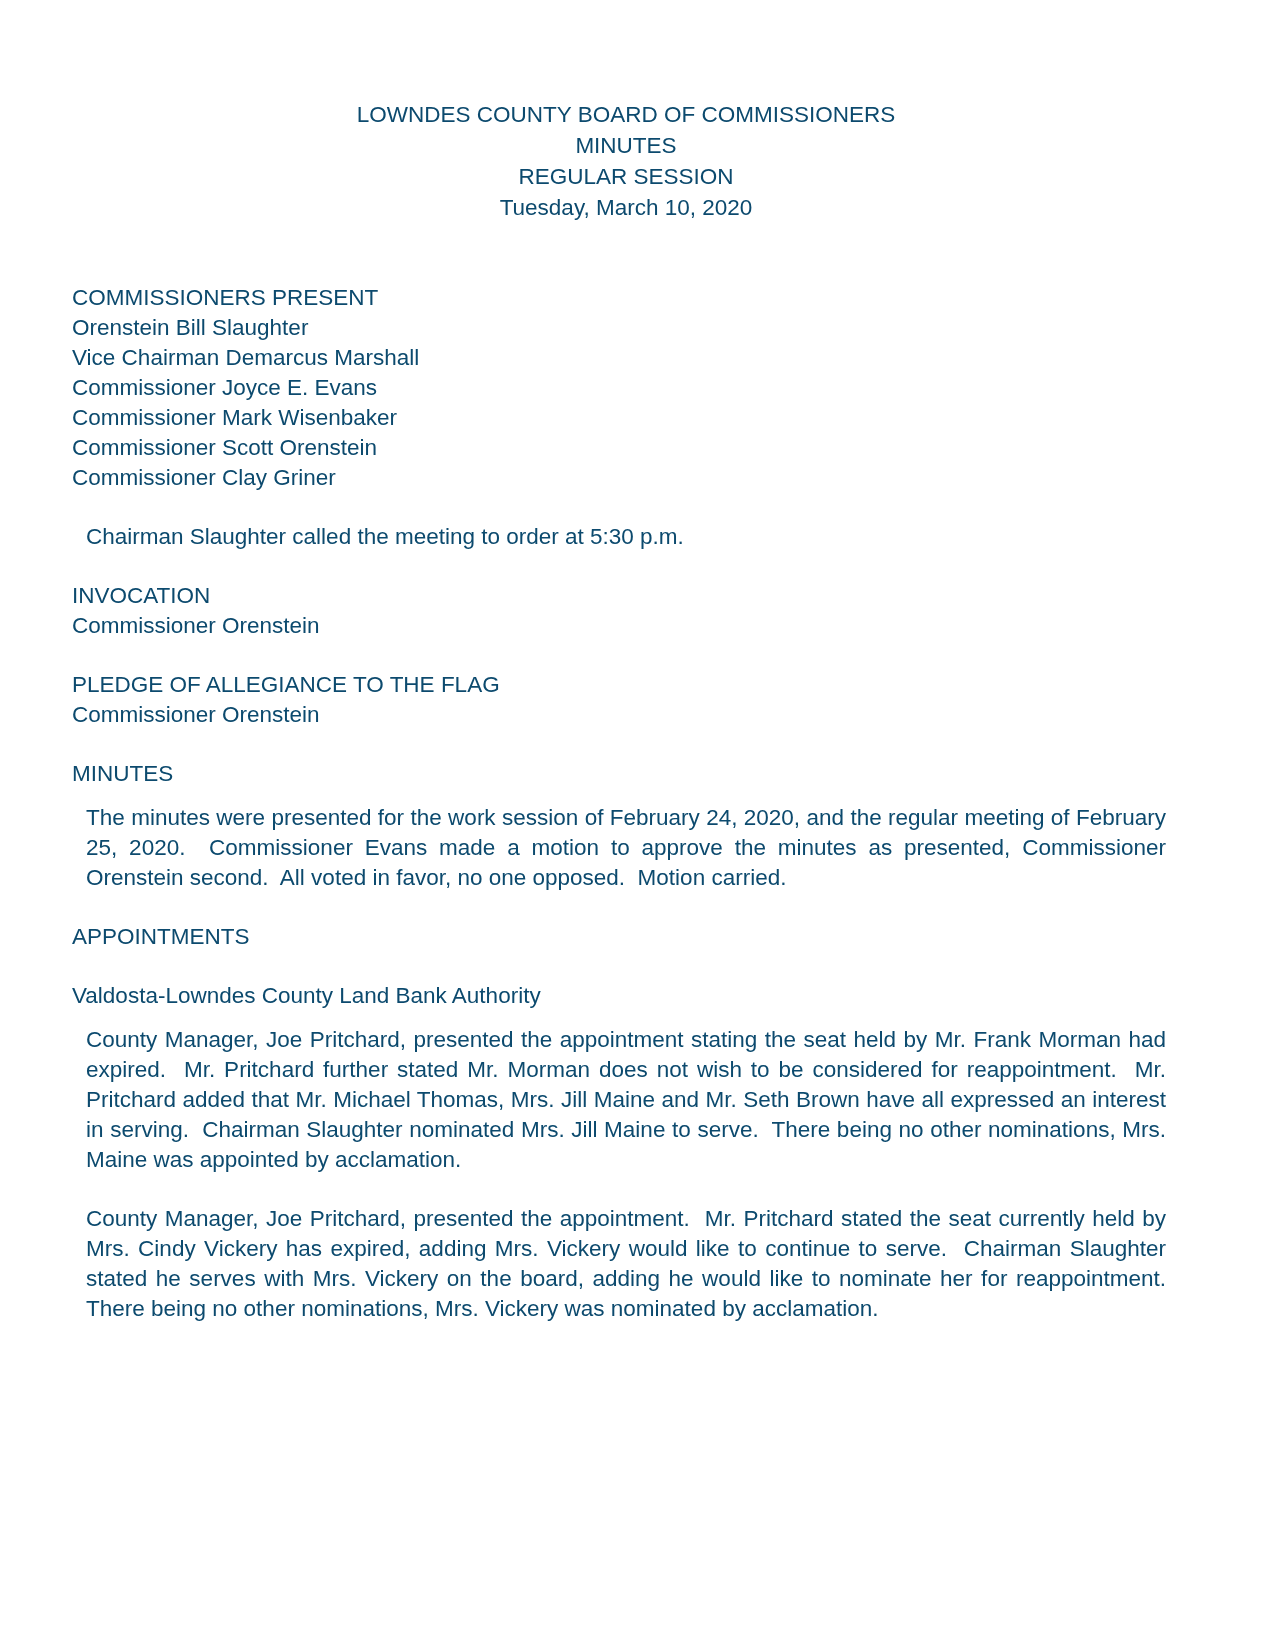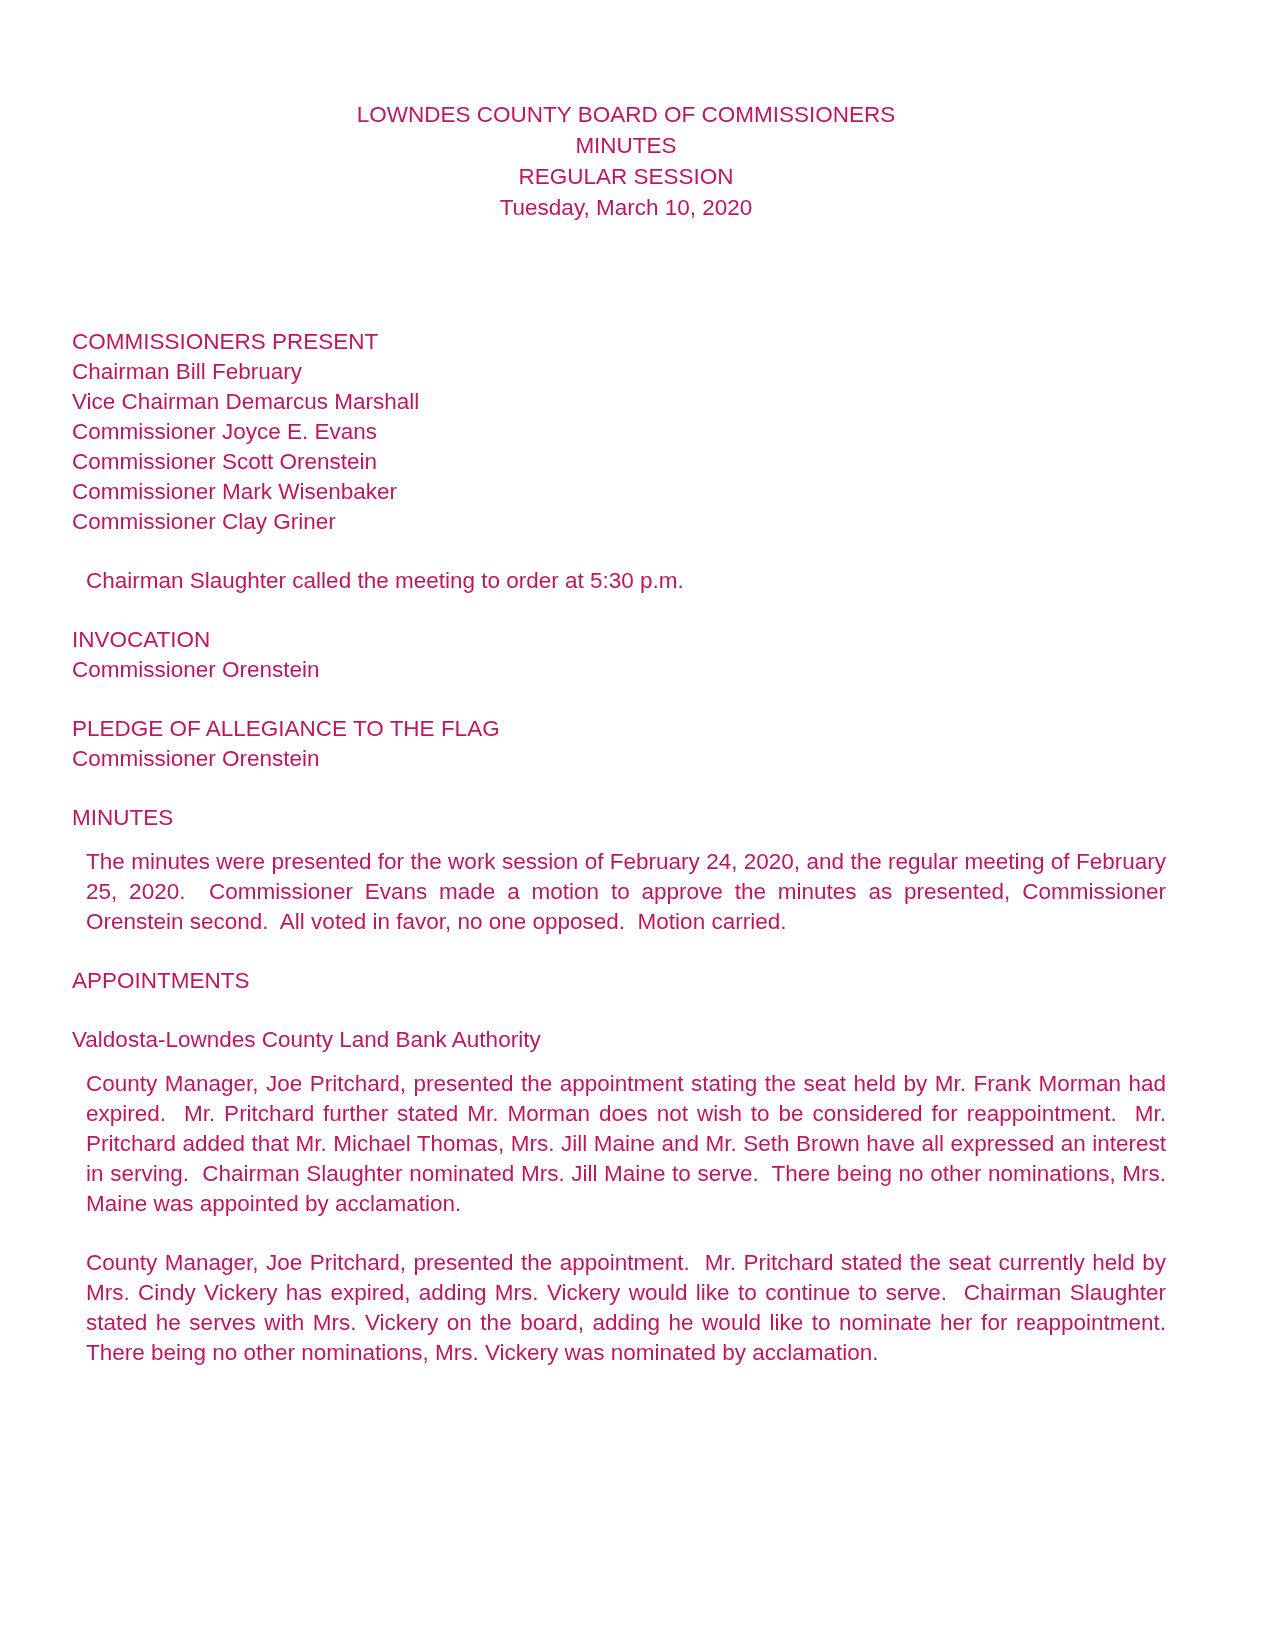--- a/index.html
+++ b/index.html
@@ -11,32 +11,32 @@
     position: relative;
     width: 1275px;
     height: 1651px;
     box-sizing: border-box;
     padding: 99px 95px 0 72px;
     background: #ffffff;
     overflow: hidden;
     font-family: "Liberation Sans", "DejaVu Sans", sans-serif;
     font-size: 22.5px;
     line-height: 30px;
-    color: #be185d;
+    color: #0c4a6e;
     -webkit-font-smoothing: antialiased;
   }
   .doc-header {
     text-align: center;
     line-height: 31px;
   }
   .block {
     margin-top: 29px;
   }
   .m-list {
-    margin-top: 104px;
+    margin-top: 60px;
   }
   .bold {
     font-weight: normal;
   }
   p {
     margin: 14px;
   }
   .para {
     text-align: justify;
     white-space: pre-wrap;
@@ -52,25 +52,25 @@
 
   <header class="doc-header">
     <div class="hline">LOWNDES COUNTY BOARD OF COMMISSIONERS</div>
     <div class="hline">MINUTES</div>
     <div class="hline">REGULAR SESSION</div>
     <div class="hline">Tuesday, March 10, 2020</div>
   </header>
 
   <section class="m-list">
     <div class="line">COMMISSIONERS PRESENT</div>
-    <div class="line">Chairman Bill February</div>
+    <div class="line">Orenstein Bill Slaughter</div>
     <div class="line">Vice Chairman Demarcus Marshall</div>
     <div class="line">Commissioner Joyce E. Evans</div>
+    <div class="line">Commissioner Mark Wisenbaker</div>
     <div class="line">Commissioner Scott Orenstein</div>
-    <div class="line">Commissioner Mark Wisenbaker</div>
     <div class="line">Commissioner Clay Griner</div>
   </section>
 
   <p class="block">Chairman Slaughter called the meeting to order at 5:30 p.m.</p>
 
   <section class="block">
     <div class="bold line">INVOCATION</div>
     <div class="line">Commissioner Orenstein</div>
   </section>
 

